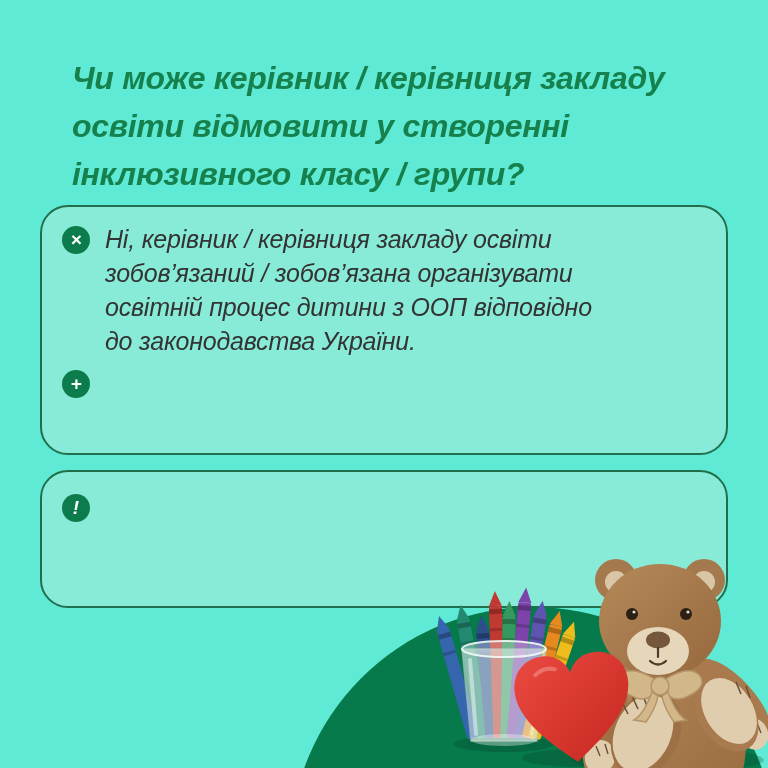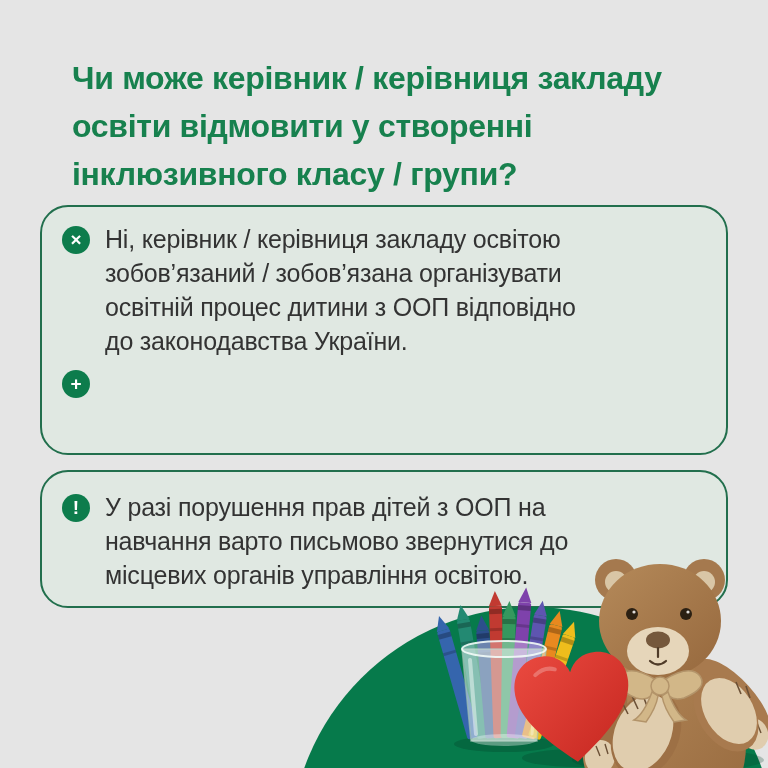--- a/index.html
+++ b/index.html
@@ -4,22 +4,23 @@
 <style>
   html,body{margin:0;padding:0;}
   body{
     width:768px;height:768px;
     font-family:"Liberation Sans", sans-serif;
     overflow:hidden;
   }
   .poster{
     position:relative;
     width:768px;height:768px;
-    background:#e5e5e5;
+    background:#5eead4;
     overflow:hidden;
+    font-style:italic;
   }
   .title{
     position:absolute;
     left:72px;top:54px;
     margin:0;
     font-size:32px;
     line-height:48px;
     font-weight:bold;
     letter-spacing:-0.3px;
     color:#17814e;
@@ -73,36 +74,33 @@
 
 <div class="poster">
 
   <h1 class="title">Чи може керівник / керівниця закладу
 освіти відмовити у створенні
 інклюзивного класу / групи?</h1>
 
   <div class="card card-1">
     <div class="bullet">
       <div class="bullet-icon">×</div>
-      <div class="bullet-text">Ні, керівник / керівниця закладу освітою
+      <div class="bullet-text">Ні, керівник / керівниця закладу освіти
 зобов’язаний / зобов’язана організувати
 освітній процес дитини з ООП відповідно
 до законодавства України.</div>
     </div>
     <div class="bullet">
       <div class="bullet-icon">+</div>
     </div>
   </div>
 
   <div class="card card-2">
     <div class="bullet">
       <div class="bullet-icon">!</div>
-      <div class="bullet-text">У разі порушення прав дітей з ООП на
-навчання варто письмово звернутися до
-місцевих органів управління освітою.</div>
     </div>
   </div>
 
   <svg class="illustration" viewBox="0 0 768 768" xmlns="http://www.w3.org/2000/svg">
     <defs>
       <linearGradient id="fur" x1="0" y1="0" x2="1" y2="1">
         <stop offset="0" stop-color="#b58a5a"></stop>
         <stop offset="1" stop-color="#96683d"></stop>
       </linearGradient>
       <linearGradient id="heartG" x1="0" y1="0" x2="1" y2="1">

